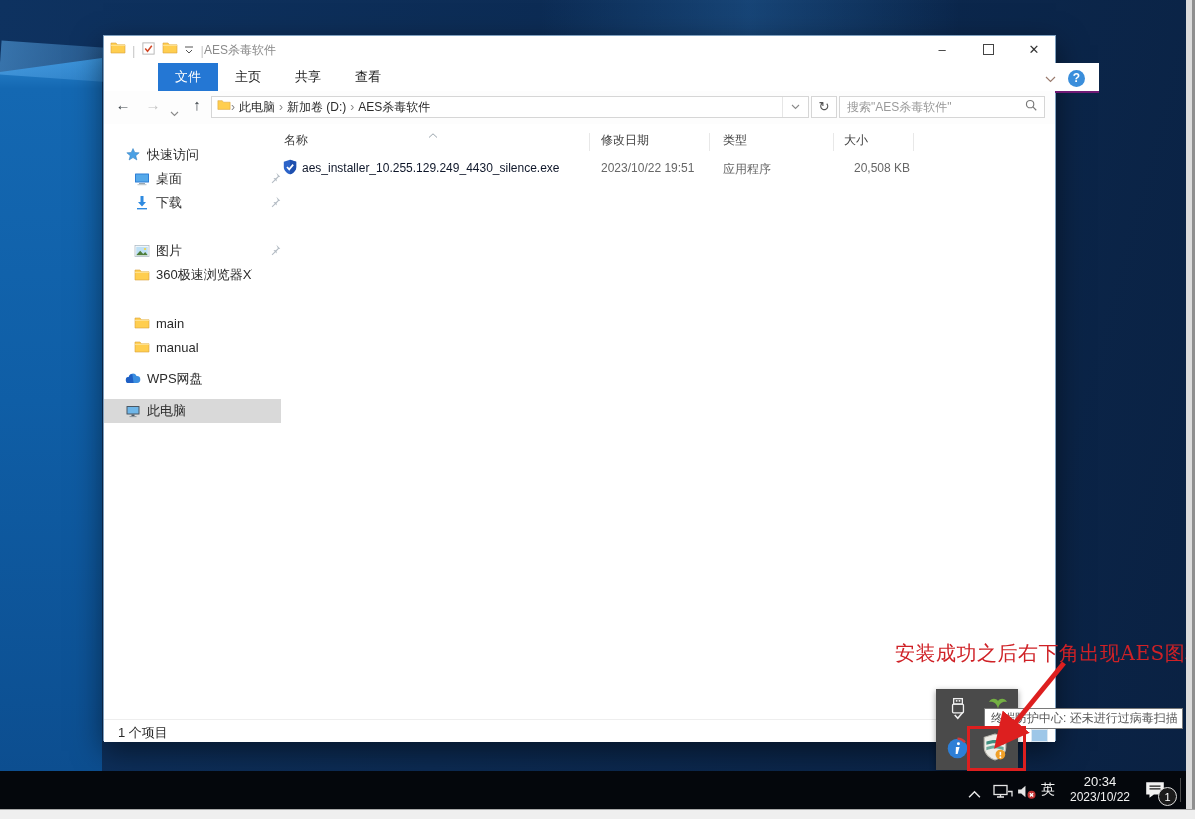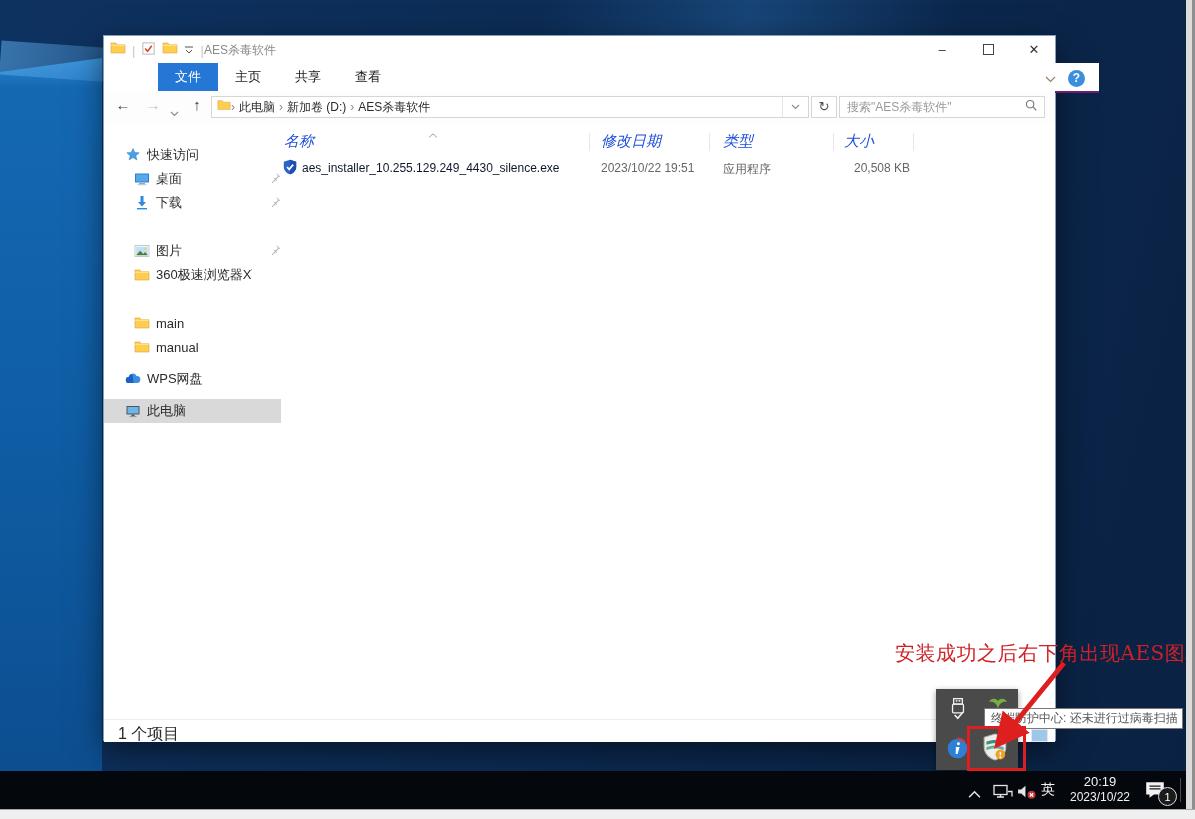--- a/index.html
+++ b/index.html
@@ -61,27 +61,27 @@
   .sidebar{left:0;top:0;width:156px;height:100%;}
   .side-item{position:absolute;left:0;width:156px;height:24px;display:flex;align-items:center;font-size:13px;color:#2b2b2b;}
   .side-item .ic{width:16px;height:16px;flex:0 0 16px;margin-right:6px;}
   .side-item.lvl0{padding-left:21px;}
   .side-item.lvl1{padding-left:30px;}
   .side-item.sel{background:#d9d9d9;}
   .side-item .pin{position:absolute;right:8px;top:4px;width:14px;height:14px;opacity:.75;}
   .side-label{white-space:nowrap;overflow:hidden;max-width:96px;}
 
   .filearea{left:156px;top:0;width:795px;height:100%;}
-  .colhead{position:absolute;top:8px;font-size:15px;color:#1d4ed8;font-style:italic;}
+  .colhead{position:absolute;top:8px;font-size:12px;color:#404040;}
   .colsep{position:absolute;top:9px;width:1px;height:18px;background:#e8e8e8;}
   .filerow{position:absolute;left:10px;top:33px;width:780px;height:24px;}
   .cell{position:absolute;top:4px;font-size:12px;white-space:nowrap;}
 
   .statusbar{left:0;top:683px;width:951px;height:22px;background:#fff;border-top:1px solid #eee;}
-  .status-text{left:14px;top:4px;font-size:16px;color:#2b2b2b;}
+  .status-text{left:14px;top:4px;font-size:13px;color:#2b2b2b;}
 
   
   .annotation{left:895px;top:640px;font-family:"DejaVu Serif","Liberation Serif",serif;
     font-size:20px;color:#cf2126;white-space:nowrap;z-index:40;letter-spacing:.5px;}
   .flyout{left:936px;top:689px;width:82px;height:81px;background:#4a4a4a;z-index:20;
     box-shadow:0 2px 6px rgba(0,0,0,.4);}
   .tooltip{left:984px;top:708px;width:199px;height:21px;background:#fff;border:1px solid #7a7a7a;
     box-sizing:border-box;z-index:30;font-size:12px;color:#575757;line-height:19px;padding-left:6px;
     white-space:nowrap;overflow:hidden;}
   .hidden-partial{left:1031px;top:729px;width:15px;height:11px;background:#9ec7e8;
@@ -414,21 +414,21 @@
     </span>
     <span class="abs tb-vol">
       <svg width="21" height="17" viewBox="0 0 20 16">
           <path d="M2 6h3l4-3.5v11L5 10H2z" fill="#e6e6e6"></path>
           <circle cx="14.8" cy="11.2" r="3.8" fill="#c23232"></circle>
           <path d="M13.2 9.6l3.2 3.2M16.4 9.6l-3.2 3.2" stroke="#fff" stroke-width="1.2"></path>
         </svg>
     </span>
     <span class="abs tb-lang">英</span>
     <div class="abs tb-clock">
-      <div class="tb-time">20:19</div>
+      <div class="tb-time">20:34</div>
       <div class="tb-date">2023/10/22</div>
     </div>
     <span class="abs tb-notif">
       <svg width="22" height="20" viewBox="0 0 20 18">
           <path d="M2 2h16v11H9l-4 3v-3H2z" fill="#f2f2f2"></path>
           <path d="M5 5.5h10M5 8h10" stroke="#1a1a1a" stroke-width="1.1"></path>
         </svg>
     </span>
     <span class="abs tb-badge">1</span>
     <div class="abs tb-sep"></div>

